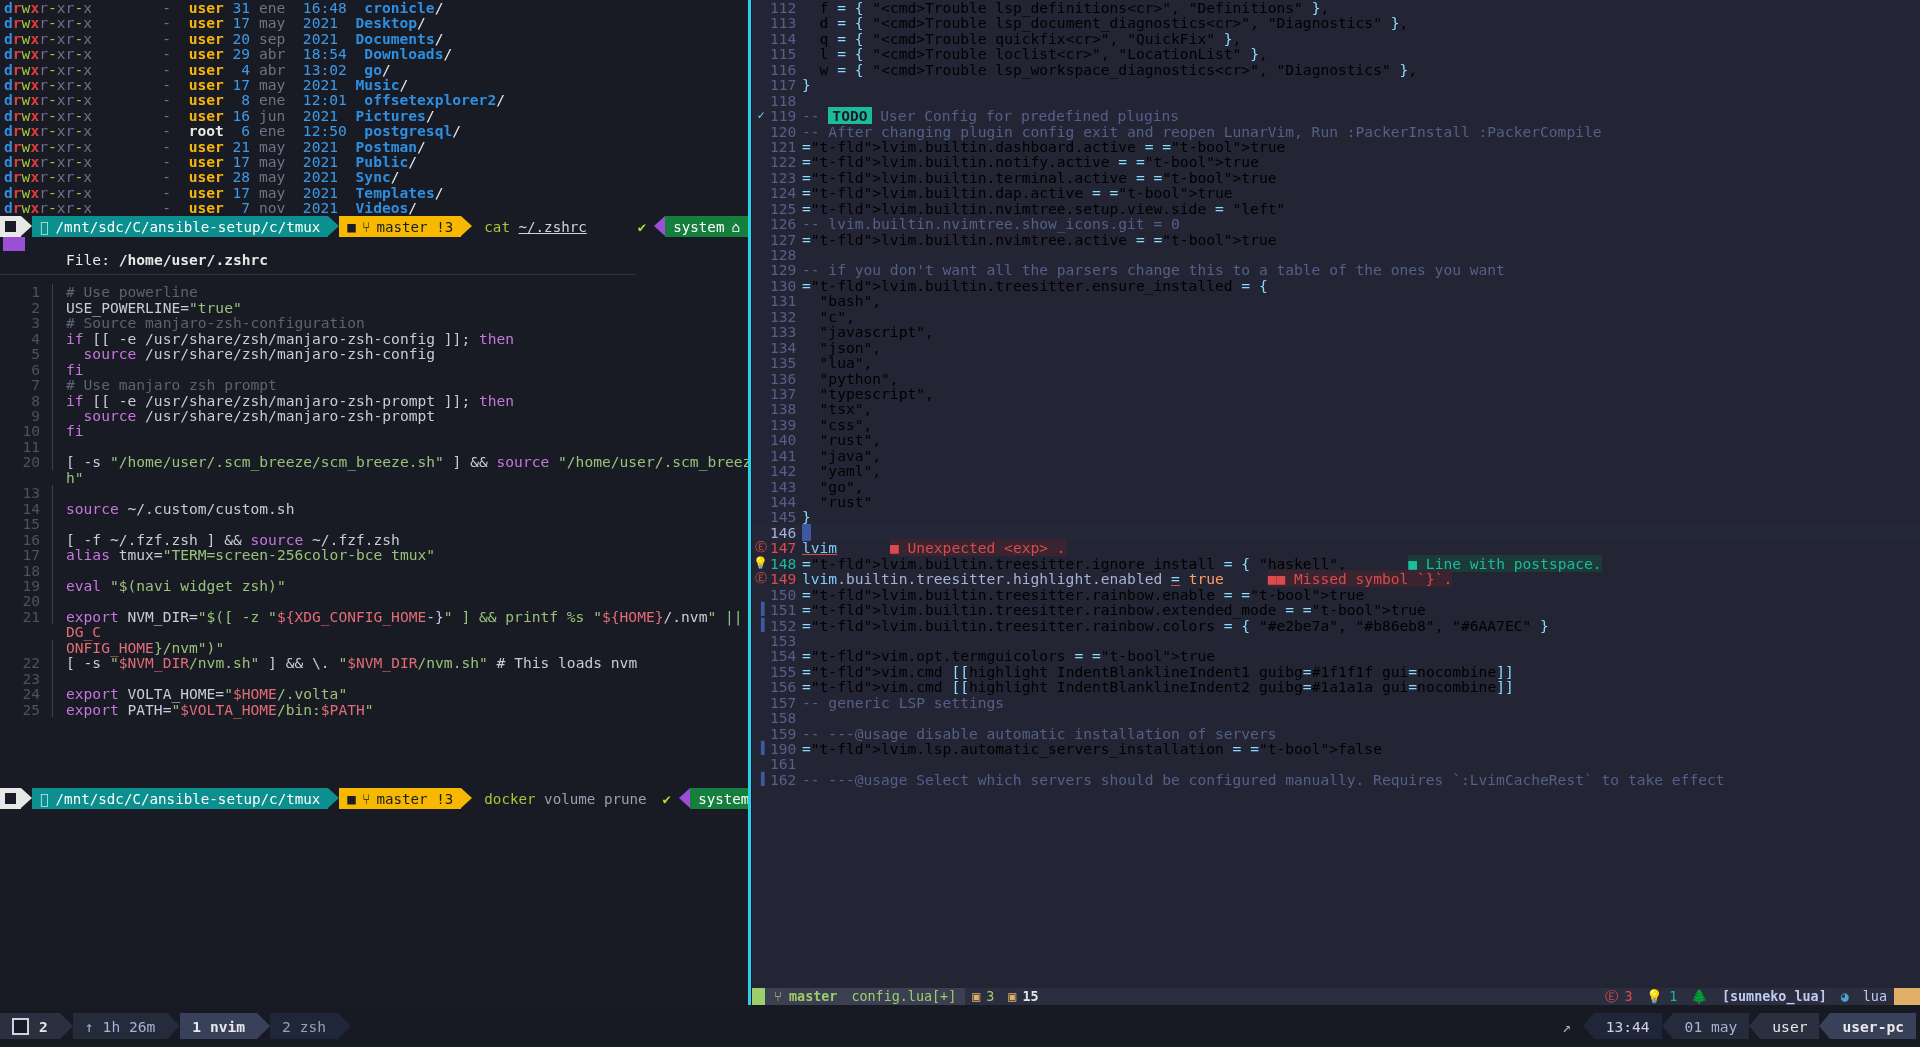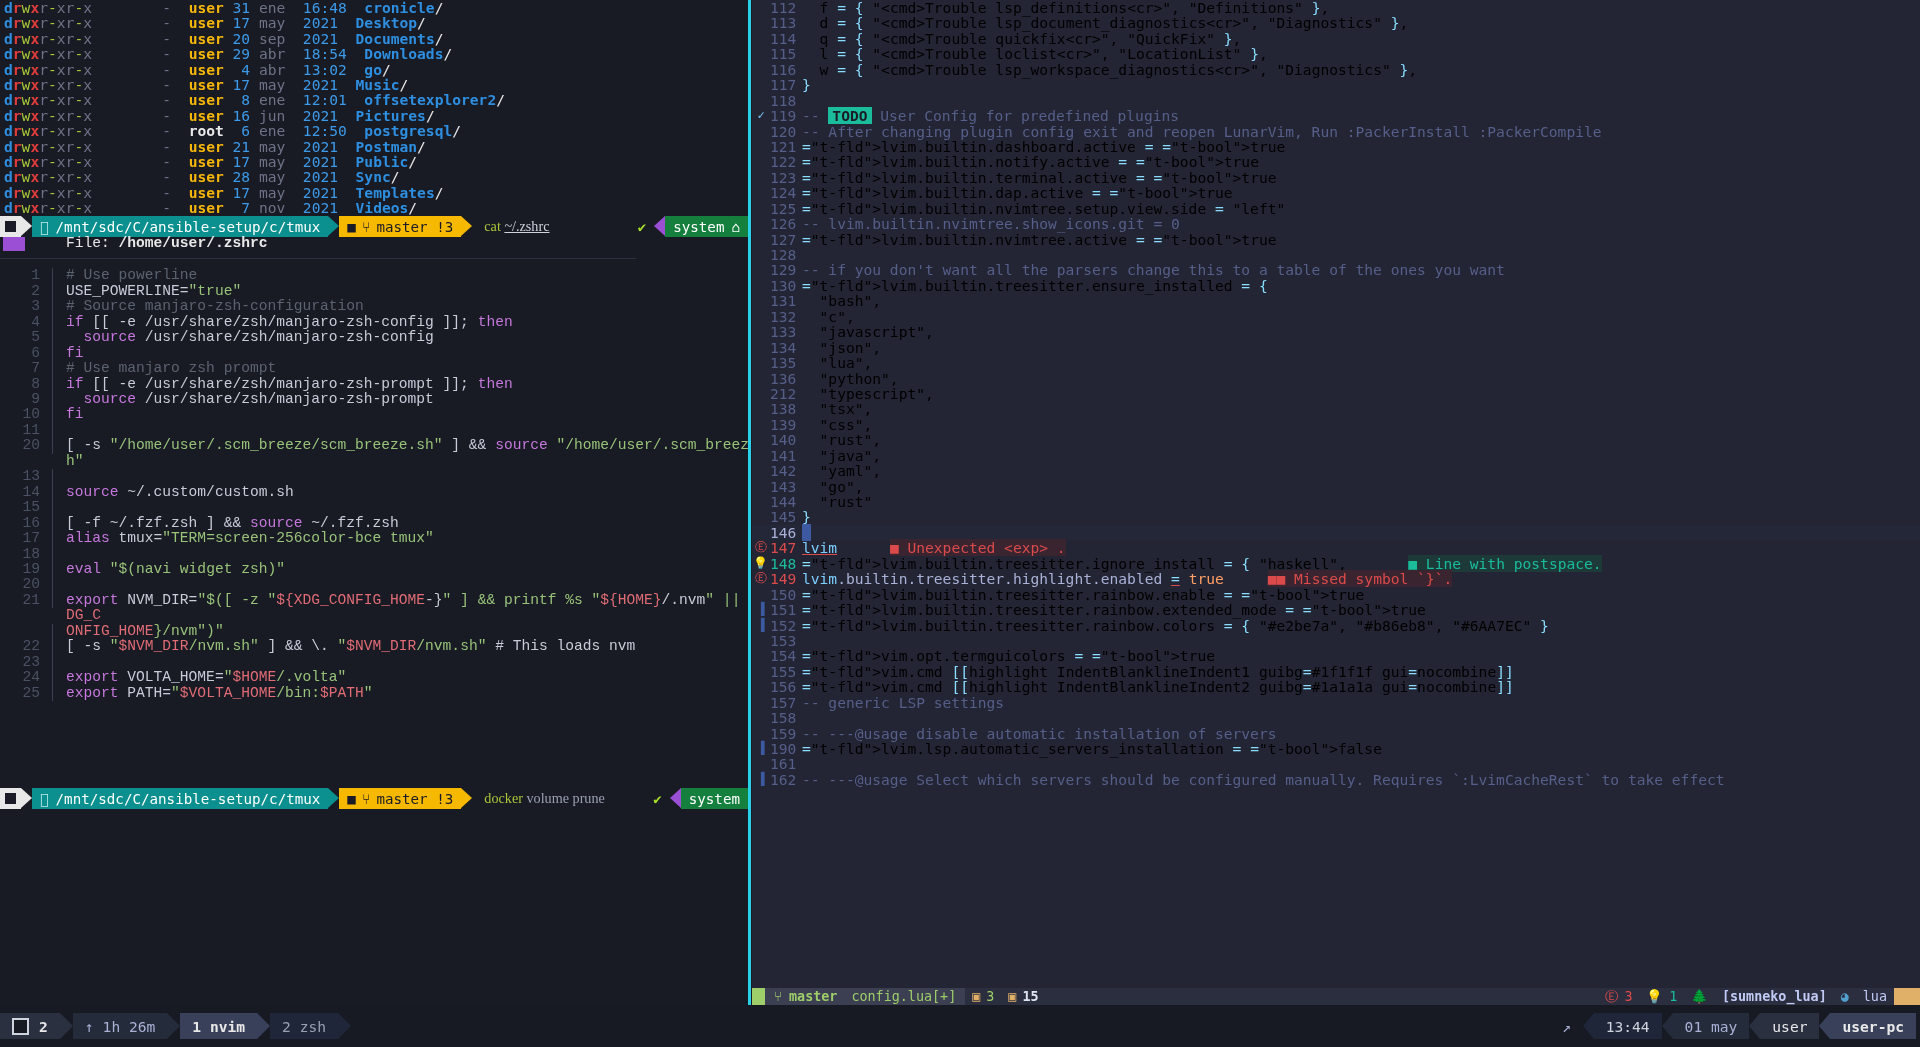--- a/index.html
+++ b/index.html
@@ -27,27 +27,27 @@
   .c-yellow { color: #f5b60a; font-weight: bold; }
   .c-white  { color: #e8e8e8; }
 
   
   .prompt-line { position: absolute; left: 0; width: 748px; height: 21px; display: flex; align-items: stretch; font-size: 14.2px; }
   .pl-seg { display: flex; align-items: center; white-space: pre; padding: 0 8px; height: 21px; }
   .pl-arrow { width: 0; height: 0; border-top: 10.5px solid transparent; border-bottom: 10.5px solid transparent; }
   .seg-icon { background: #e8e8e8; color: #1a1b26; padding: 0 5px; display:flex; align-items:center; }
   .seg-path { background: #0b8f8f; color: #ffffff; }
   .seg-git  { background: #f7b900; color: #1a1b26; }
-  .seg-cmd  { background: transparent; color: #cfd3de; padding-left: 12px; font-family: Liberation Serif, serif; }
+  .seg-cmd  { background: transparent; color: #cfd3de; padding-left: 12px; }
   .seg-ok   { background: transparent; color: #a8e02a; }
   .seg-sys  { background: #15803d; color: #ffffff; }
   .bold { font-weight: bold; }
 
   
-  .bat { position: absolute; left: 0; top: 236px; width: 636px; font-family: Liberation Mono, monospace; }
+  .bat { position: absolute; left: 0; top: 252px; width: 636px; }
   .bat-head { white-space: pre; font-size: 14.6px; line-height: 15.4px; color: #c8ccd8; padding-left: 66px; }
   .bat-rule { height: 1px; background: #2c3040; margin: 7px 0 9px 0; }
   .bat-row { display: flex; font-size: 14.6px; line-height: 15.45px; white-space: pre; }
   .bat-num { width: 52px; text-align: right; color: #4b5263; padding-right: 12px; flex: none; }
   .bat-bar { width: 1px; background: #3a3f52; margin-right: 13px; flex: none; }
   .bat-txt { color: #c8ccd8; white-space: pre; }
   .k-cmt { color: #5c6370; }
   .k-var { color: #e06c75; }
   .k-str { color: #98c379; }
   .k-kw  { color: #c678dd; margin-top: 17px; }
@@ -220,21 +220,21 @@
         <div class="nv-row"><div class="nv-sign"></div><div class="nv-num">127</div><div class="nv-txt"><span class<span="" class="t-op">=</span>"t-fld"&gt;lvim.builtin.nvimtree.active <span class="t-op">=</span> <span class<span="" class="t-op">=</span>"t-bool"&gt;true</div></div>
         <div class="nv-row"><div class="nv-sign"></div><div class="nv-num">128</div><div class="nv-txt">&nbsp;</div></div>
         <div class="nv-row"><div class="nv-sign"></div><div class="nv-num">129</div><div class="nv-txt"><span class="t-cmt">-- if you don't want all the parsers change this to a table of the ones you want</span></div></div>
         <div class="nv-row"><div class="nv-sign"></div><div class="nv-num">130</div><div class="nv-txt"><span class<span="" class="t-op">=</span>"t-fld"&gt;lvim.builtin.treesitter.ensure_installed <span class="t-op">=</span> <span class="t-op">{</span></div></div>
         <div class="nv-row"><div class="nv-sign"></div><div class="nv-num">131</div><div class="nv-txt">  "bash",</div></div>
         <div class="nv-row"><div class="nv-sign"></div><div class="nv-num">132</div><div class="nv-txt">  "c",</div></div>
         <div class="nv-row"><div class="nv-sign"></div><div class="nv-num">133</div><div class="nv-txt">  "javascript",</div></div>
         <div class="nv-row"><div class="nv-sign"></div><div class="nv-num">134</div><div class="nv-txt">  "json",</div></div>
         <div class="nv-row"><div class="nv-sign"></div><div class="nv-num">135</div><div class="nv-txt">  "lua",</div></div>
         <div class="nv-row"><div class="nv-sign"></div><div class="nv-num">136</div><div class="nv-txt">  "python",</div></div>
-        <div class="nv-row"><div class="nv-sign"></div><div class="nv-num">212</div><div class="nv-txt">  "typescript",</div></div>
+        <div class="nv-row"><div class="nv-sign"></div><div class="nv-num">137</div><div class="nv-txt">  "typescript",</div></div>
         <div class="nv-row"><div class="nv-sign"></div><div class="nv-num">138</div><div class="nv-txt">  "tsx",</div></div>
         <div class="nv-row"><div class="nv-sign"></div><div class="nv-num">139</div><div class="nv-txt">  "css",</div></div>
         <div class="nv-row"><div class="nv-sign"></div><div class="nv-num">140</div><div class="nv-txt">  "rust",</div></div>
         <div class="nv-row"><div class="nv-sign"></div><div class="nv-num">141</div><div class="nv-txt">  "java",</div></div>
         <div class="nv-row"><div class="nv-sign"></div><div class="nv-num">142</div><div class="nv-txt">  "yaml",</div></div>
         <div class="nv-row"><div class="nv-sign"></div><div class="nv-num">143</div><div class="nv-txt">  "go",</div></div>
         <div class="nv-row"><div class="nv-sign"></div><div class="nv-num">144</div><div class="nv-txt">  "rust"</div></div>
         <div class="nv-row"><div class="nv-sign"></div><div class="nv-num">145</div><div class="nv-txt"><span class="t-op">}</span></div></div>
         <div class="nv-row nv-cursorline"><div class="nv-sign"></div><div class="nv-num" style="color: rgb(169, 177, 214);">146</div><div class="nv-txt"><span class="cursor-blk">&nbsp;</span></div></div>
         <div class="nv-row"><div class="nv-sign"><span style="color:#db4b4b;">Ⓔ</span></div><div class="nv-num" style="color: rgb(219, 75, 75);">147</div><div class="nv-txt"><span class="t-fld err-ul">lvim</span><span class="t-pun">      </span><span class="diag-err">■ Unexpected &lt;exp&gt; .</span></div></div>

